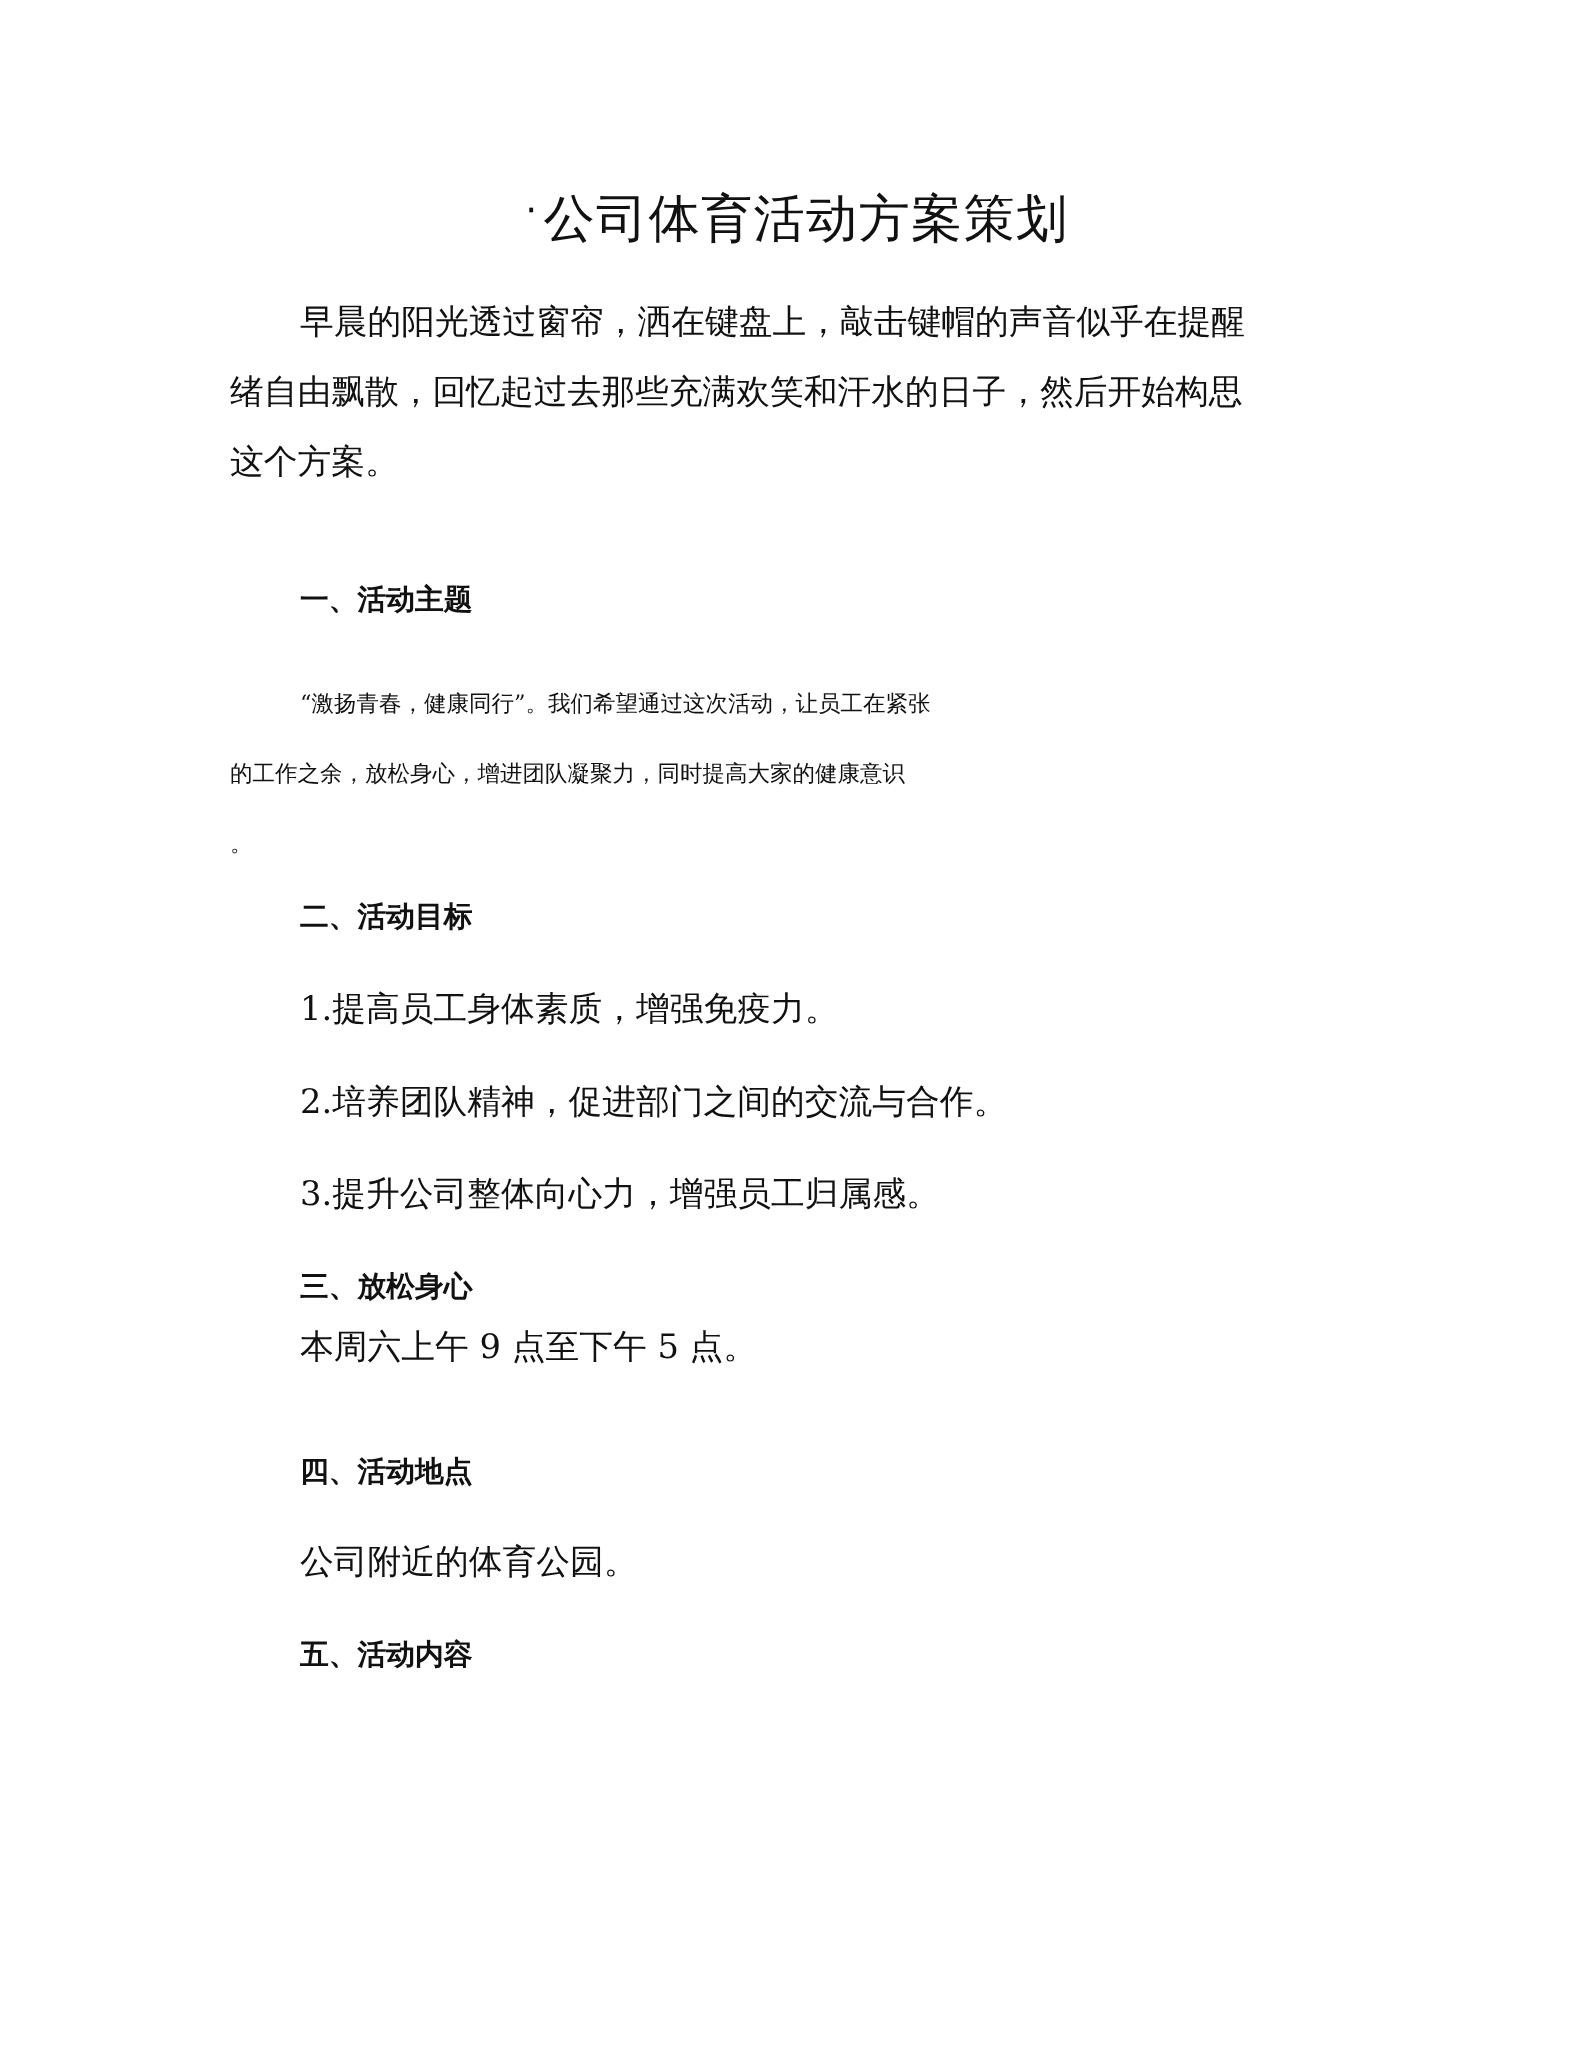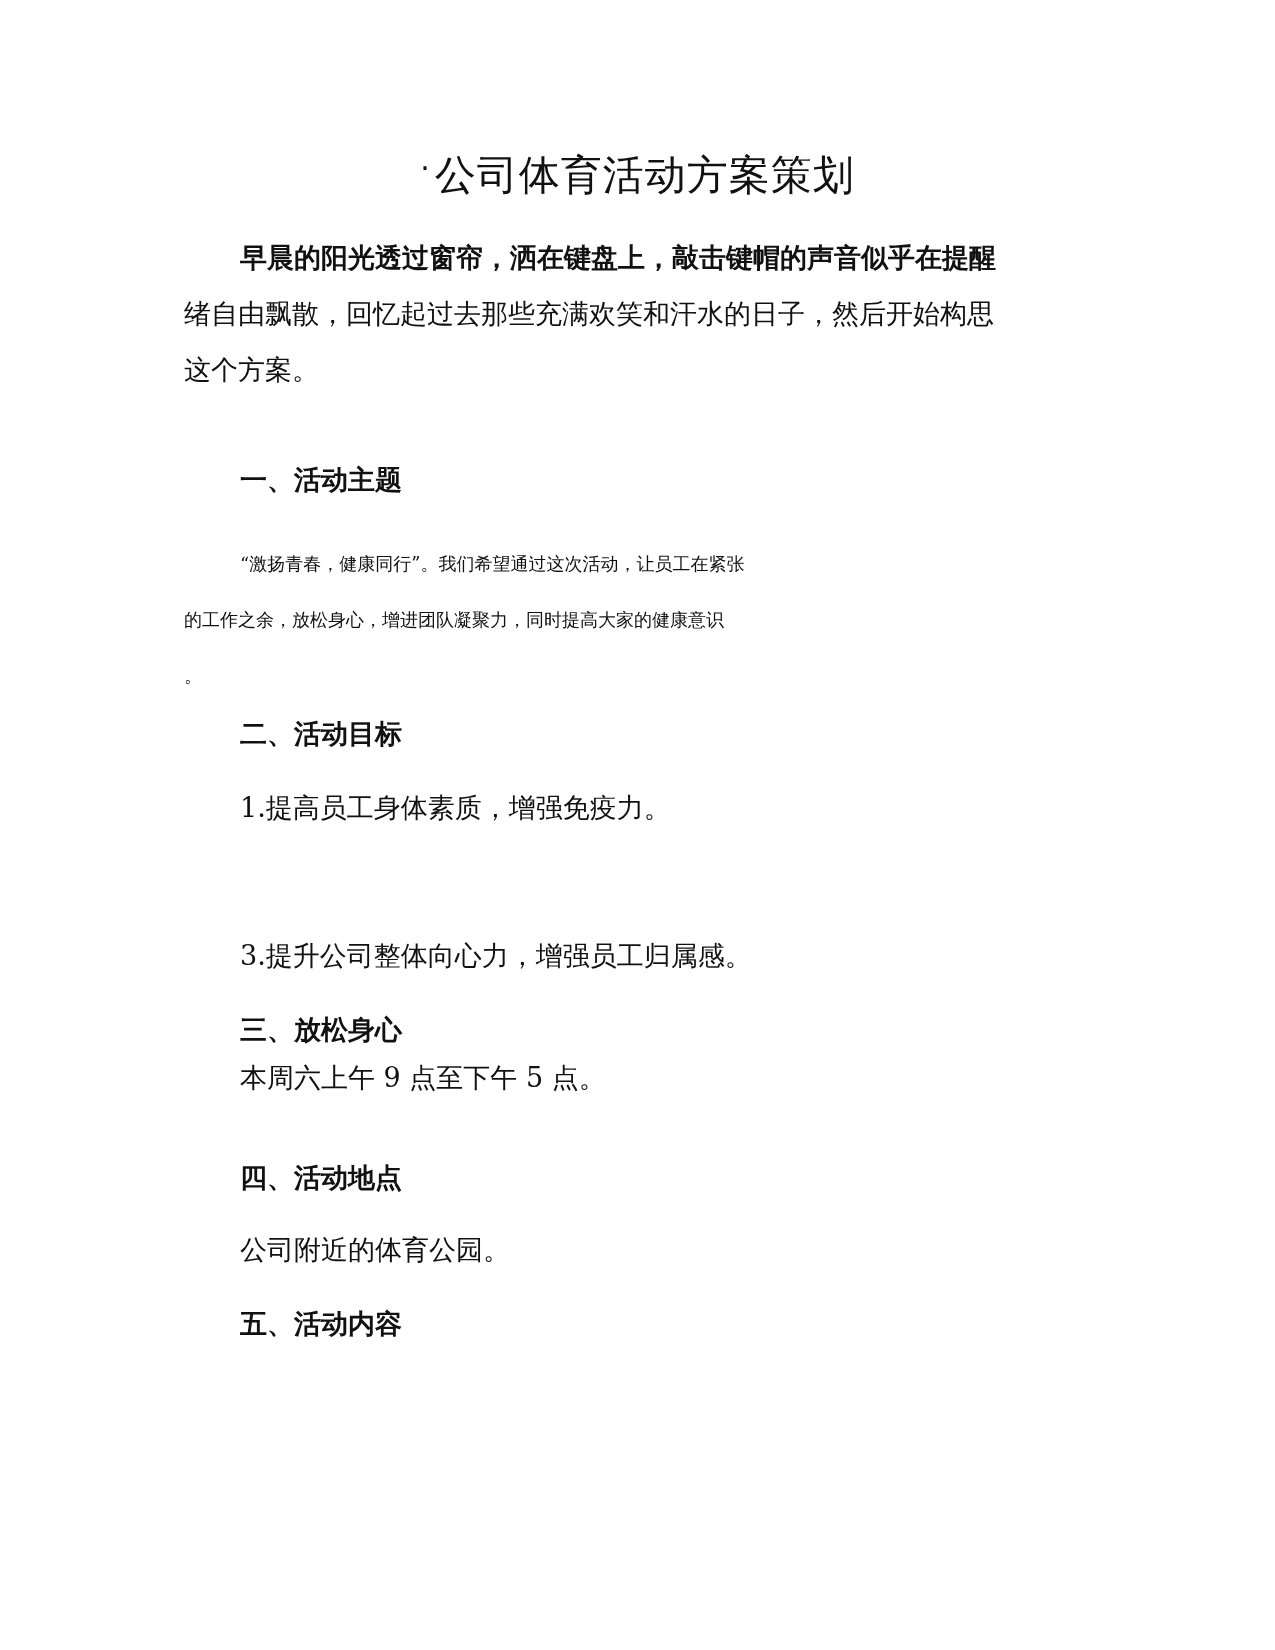--- a/index.html
+++ b/index.html
@@ -50,26 +50,25 @@
       font-size: 27px;
       line-height: 56px;
       text-align: justify;
     }
     .intro .line {
       display: block;
       white-space: nowrap;
     }
     .intro .indent {
       padding-left: 56px;
-      font-weight: bold;
     }
     .heading {
       position: absolute;
       left: 240px;
-      font-size: 27px;
+      font-size: 23px;
       font-weight: bold;
       line-height: 36px;
       font-family: "DejaVu Sans", "Liberation Sans", sans-serif;
     }
     .text {
       position: absolute;
       left: 240px;
       font-size: 27px;
       line-height: 36px;
       white-space: nowrap;
@@ -107,20 +106,21 @@
 
   <div class="heading" style="top:462px;">一、活动主题</div>
   <div class="para2">
     <span class="line indent">“激扬青春，健康同行”。我们希望通过这次活动，让员工在紧张</span>
     <span class="line">的工作之余，放松身心，增进团队凝聚力，同时提高大家的健康意识</span>
     <span class="line">。</span>
   </div>
 
   <div class="heading" style="top:716px;">二、活动目标</div>
   <div class="text" style="top:790px;text-align:right;">1.提高员工身体素质，增强免疫力。</div>
+  <div class="text" style="top:864px;">2.培养团队精神，促进部门之间的交流与合作。</div>
   <div class="text" style="top:938px;">3.提升公司整体向心力，增强员工归属感。</div>
 
   <div class="heading" style="top:1012px;">三、放松身心</div>
   <div class="text" style="top:1060px;">本周六上午 9 点至下午 5 点。</div>
 
   <div class="heading" style="top:1160px;">四、活动地点</div>
   <div class="text" style="top:1232px;text-align:center;">公司附近的体育公园。</div>
 
   <div class="heading" style="top:1306px;">五、活动内容</div>
 

